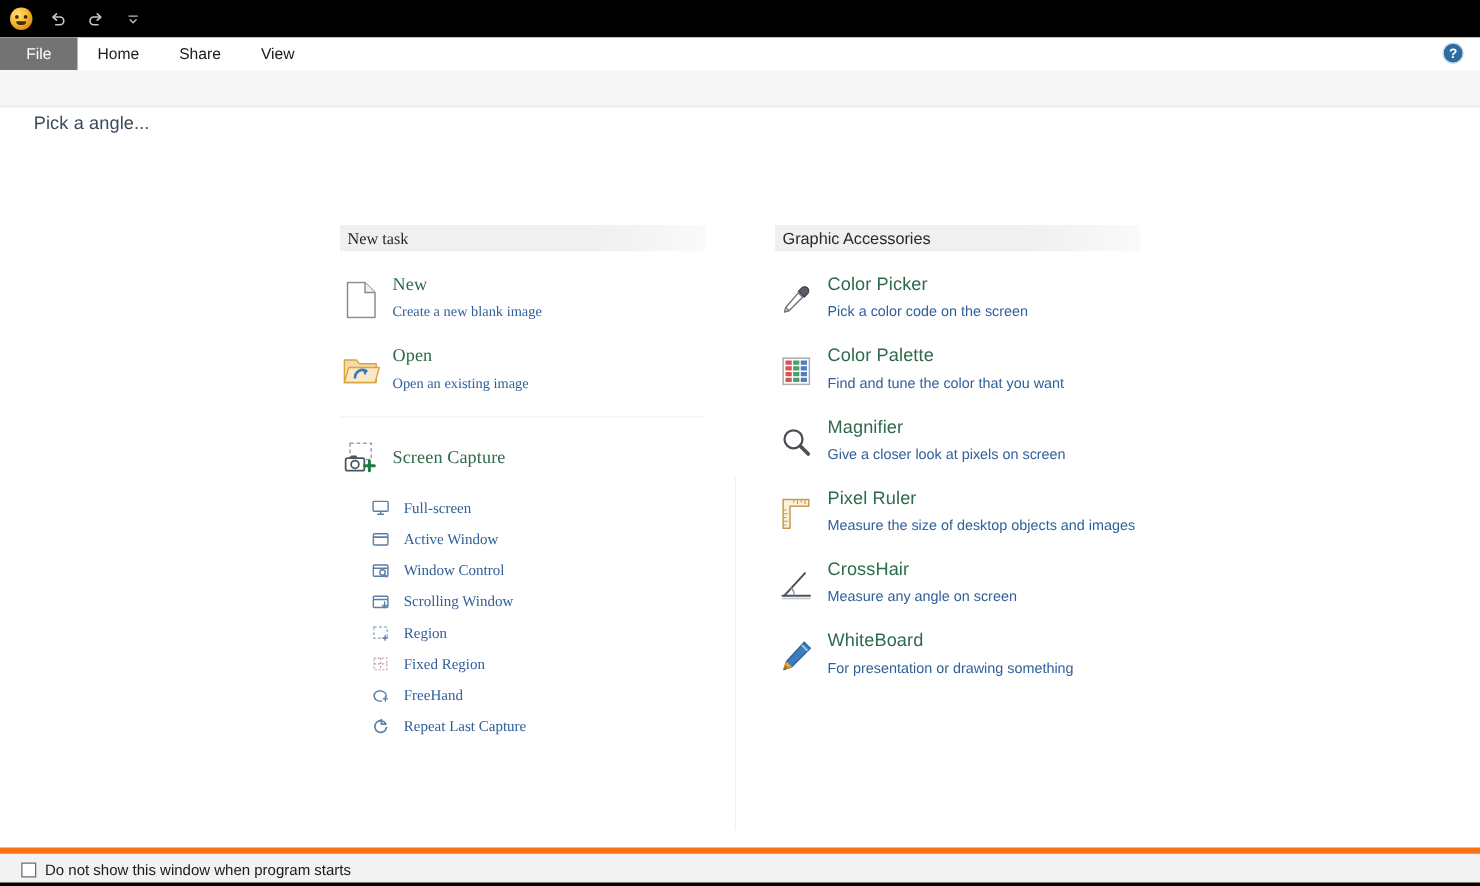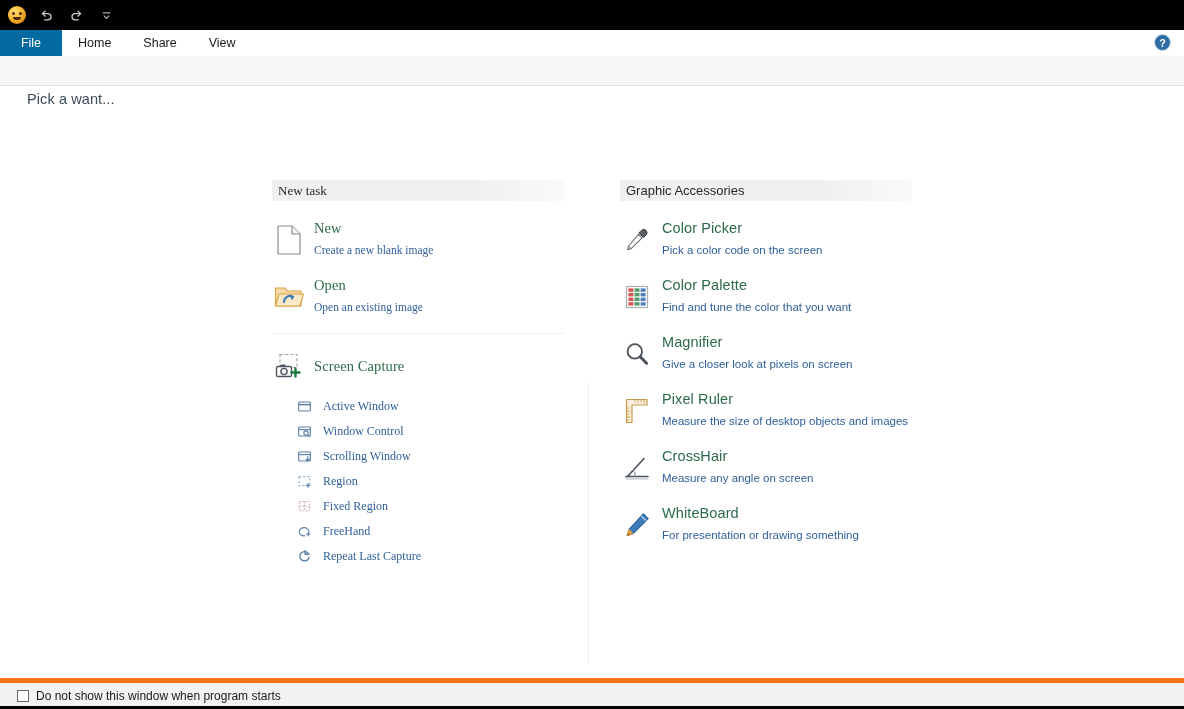--- a/index.html
+++ b/index.html
@@ -64,21 +64,21 @@
   .tab {
     display: flex;
     align-items: center;
     justify-content: center;
     padding: 0 16px;
     font-size: 12.5px;
     color: #1a1a1a;
     min-width: 48px;
   }
   .tab.file {
-    background: #0369a1;
+    background: #737373;
     color: #ffffff;
     width: 62px;
     padding: 0;
   }
   .help-btn {
     position: absolute;
     right: 12px;
     top: 3px;
     width: 19px; height: 19px;
   }
@@ -277,21 +277,21 @@
       <circle cx="10" cy="10" r="8.4" fill="none" stroke="#c7d8e8" stroke-width="1.1"></circle>
       <text x="10" y="14.4" font-family="Liberation Sans, sans-serif" font-size="11.5" font-weight="bold" fill="#ffffff" text-anchor="middle">?</text>
     </svg>
   </div>
 </div>
 
 <div class="ribbon-body"></div>
 
 <div class="backstage">
 
-  <div class="pick-task">Pick a want...</div>
+  <div class="pick-task">Pick a angle...</div>
 
   <div class="vdivider"></div>
 
   <div class="columns">
 
     <div class="col col-left">
       <div class="section-head">New task</div>
 
       <div class="entry">
         <div class="ico">
@@ -331,20 +331,29 @@
             <rect x="6.5" y="12.4" width="5" height="2.6" rx="0.8" fill="#4d5560"></rect>
             <circle cx="10" cy="19.5" r="3.1" fill="#ffffff" stroke="#4d5560" stroke-width="1.4"></circle>
             <path d="M21.5 16.5 V24.5 M17.5 20.5 H25.5" stroke="#1f7a3d" stroke-width="2.4" stroke-linecap="round"></path>
           </svg>
         </div>
         <div class="txt">
           <div class="title">Screen Capture</div>
         </div>
       </div>
 
+      <div class="subitem">
+        <div class="sico">
+          <svg width="15" height="15" viewBox="0 0 16 16" fill="none" stroke="#5b7fa6" stroke-width="1.2">
+            <rect x="1.6" y="2.2" width="12.8" height="8.4" rx="0.8"></rect>
+            <path d="M5.5 13.2 H10.5 M8 10.6 V13.2" stroke-linecap="round"></path>
+          </svg>
+        </div>
+        <div class="slabel">Full-screen</div>
+      </div>
 
       <div class="subitem">
         <div class="sico">
           <svg width="15" height="15" viewBox="0 0 16 16" fill="none" stroke="#5b7fa6" stroke-width="1.2">
             <rect x="1.8" y="3.2" width="12.4" height="9.6" rx="0.8"></rect>
             <path d="M1.8 6 H14.2" stroke-width="1.5"></path>
           </svg>
         </div>
         <div class="slabel">Active Window</div>
       </div>

